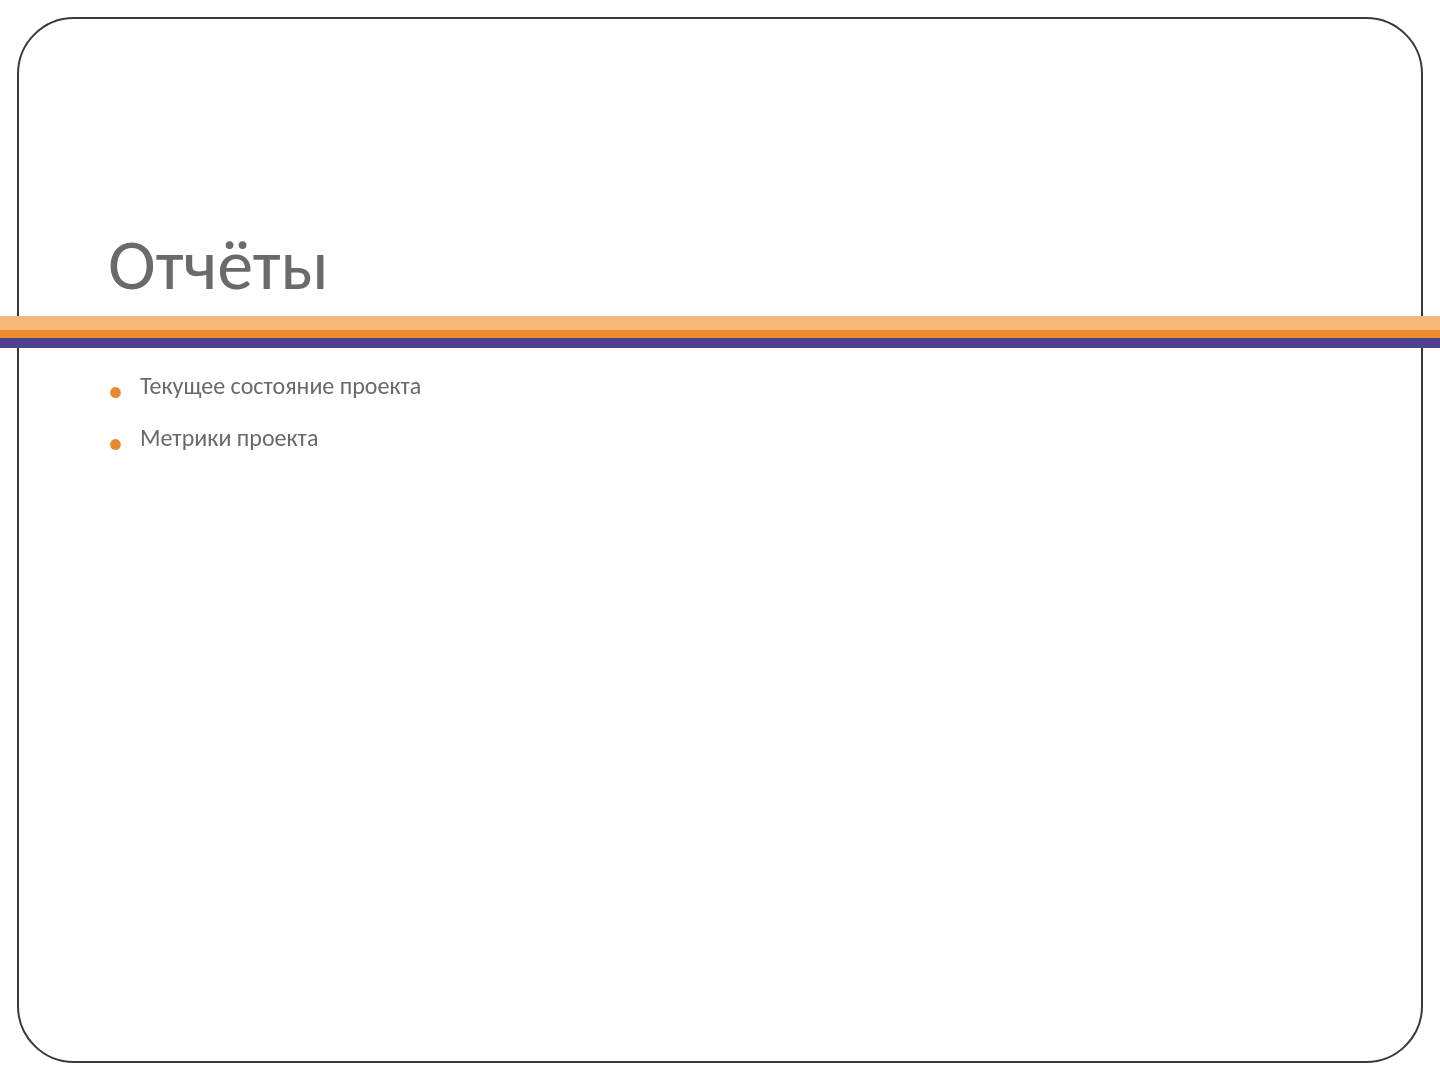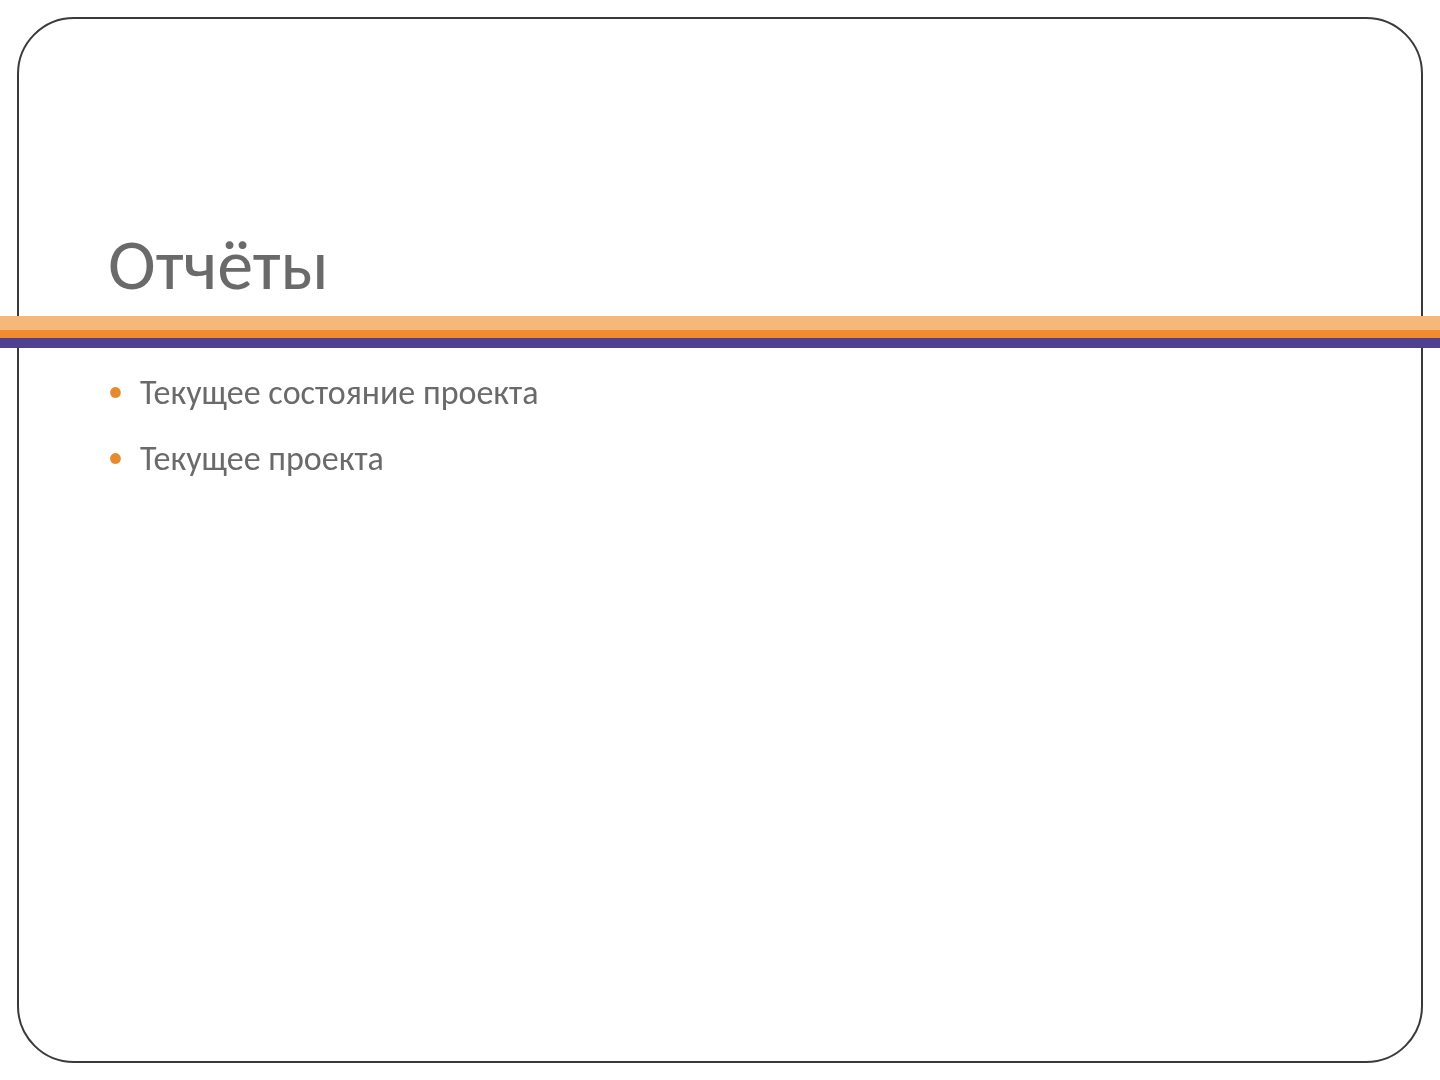--- a/index.html
+++ b/index.html
@@ -54,21 +54,21 @@
     left: 108px;
     top: 370px;
     list-style: none;
     margin: 0;
     padding: 0;
   }
   .body-list li {
     position: relative;
     padding-left: 32px;
     margin: 0 0 20px 0;
-    font-size: 34px;
+    font-size: 24px;
     color: #6a6a6a;
     line-height: 1.35;
   }
   .body-list li::before {
     content: "•";
     position: absolute;
     left: 0;
     top: -2px;
     color: #e58a2e;   
     font-size: 30px;
@@ -94,16 +94,16 @@
         <rect x="0" width="1440" fill="black" y="316" height="32"></rect>
       </mask>
     </defs>
     <rect fill="none" mask="url(#frame-mask)" stroke="#3a3a3a" x="18" y="18" width="1404" height="1044" rx="56" ry="56" stroke-width="2"></rect>
   </svg>
 
   <div class="title">Отчёты</div>
 
   <ul class="body-list">
     <li>Текущее состояние проекта</li>
-    <li>Текущее проекта</li>
+    <li>Метрики проекта</li>
   </ul>
 
 </div>
 
 </body></html>

